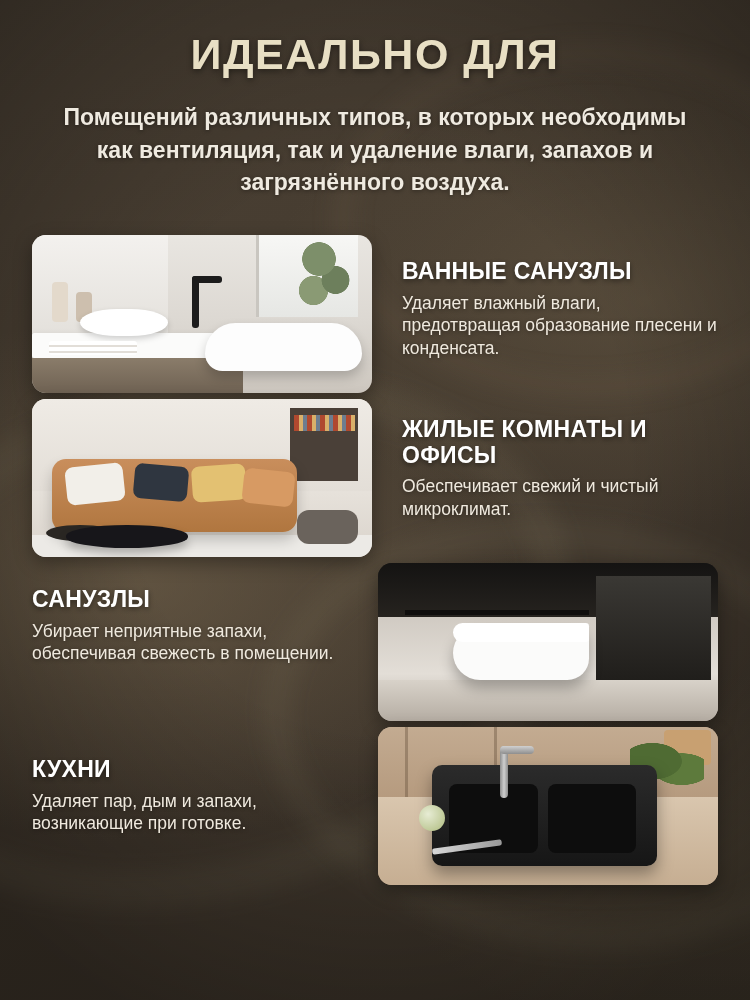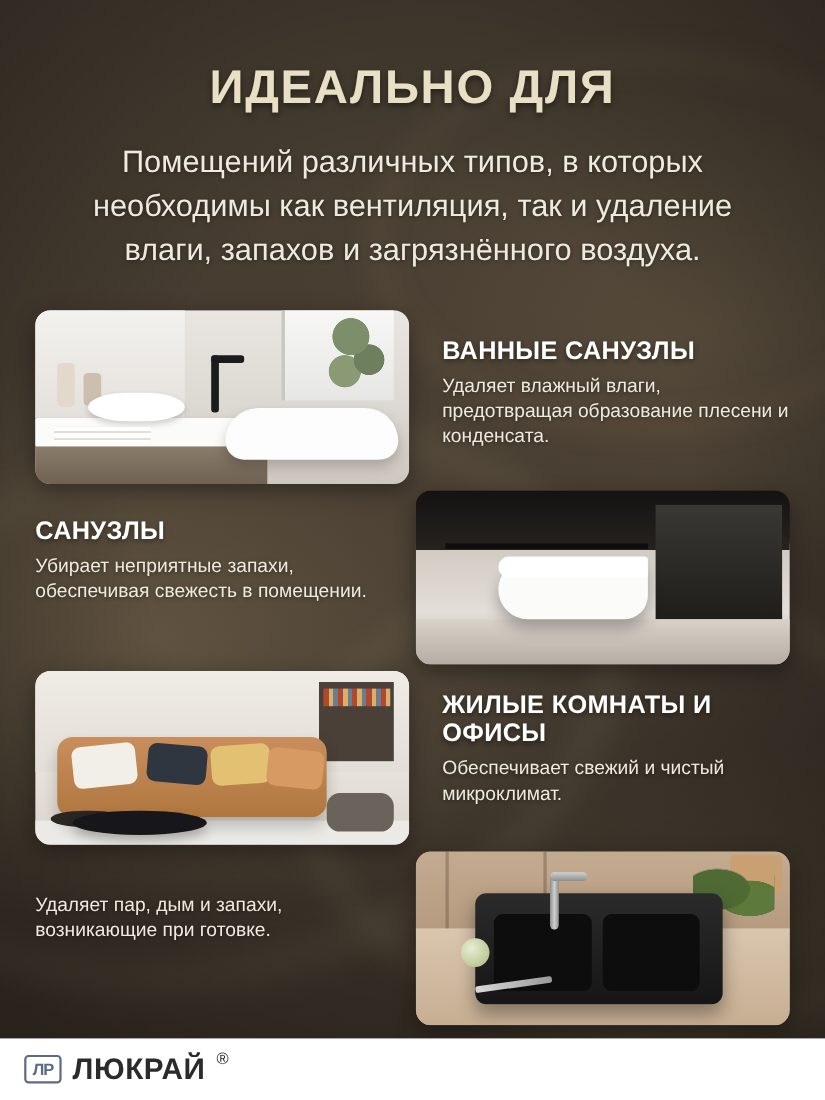--- a/index.html
+++ b/index.html
@@ -30,38 +30,39 @@
   .swirl.s2 { width: 620px; height: 430px; left: 260px; top: 520px; border-width: 30px; transform: rotate(8deg); }
   .swirl.s3 { width: 520px; height: 360px; left: 330px; top: 40px; border-width: 26px; border-color: rgba(150,133,104,0.08); }
   .vignette {
     position: absolute; inset: 0;
     background: radial-gradient(ellipse 560px 620px at 50% 45%, rgba(0,0,0,0) 45%, rgba(0,0,0,0.35) 100%);
     pointer-events: none;
   }
 
   .head {
     position: relative;
-    padding-top: 56px;
+    padding-top: 30px;
     text-align: center;
     z-index: 3;
   }
   .title {
     font-size: 43px;
     font-weight: bold;
     letter-spacing: 1.5px;
     color: #e8dfc4;
     text-shadow: 0 2px 6px rgba(0,0,0,0.45);
   }
   .subtitle {
     margin: 22px auto 0;
     width: 640px;
-    font-size: 28px;
+    font-size: 23px;
     line-height: 1.42;
     color: #efeae0;
     text-shadow: 0 1px 4px rgba(0,0,0,0.4);
+    font-weight: bold;
   }
 
   .rows { position: relative; z-index: 3; margin-top: 36px; }
   .row { position: relative; height: 158px; }
 
   .photo {
     position: absolute;
     width: 340px; height: 158px;
     border-radius: 14px;
     overflow: hidden;
@@ -200,37 +201,20 @@
           <div class="tap"></div>
         </div>
       </div>
       <div class="txt right" style="top:24px;">
         <h3>ВАННЫЕ САНУЗЛЫ</h3>
         <p>Удаляет влажный влаги, предотвращая образование плесени и конденсата.</p>
       </div>
     </div>
 
     <div class="row" style="height:164px;">
-      <div class="photo right" style="top:0;">
-        <div class="scene wc">
-          <div class="darkwall"></div>
-          <div class="shelf"></div>
-          <div class="panel"></div>
-          <div class="floor"></div>
-          <div class="bowl"></div>
-          <div class="lid"></div>
-        </div>
-      </div>
-      <div class="txt left" style="top:24px;">
-        <h3>САНУЗЛЫ</h3>
-        <p>Убирает неприятные запахи, обеспечивая свежесть в помещении.</p>
-      </div>
-    </div>
-
-    <div class="row" style="height:164px;">
       <div class="photo left" style="top:0;">
         <div class="scene living">
           <div class="wall"></div>
           <div class="shelf"></div>
           <div class="books"></div>
           <div class="rug"></div>
           <div class="sofa"></div>
           <div class="cush1"></div>
           <div class="cush2"></div>
           <div class="cush3"></div>
@@ -241,41 +225,54 @@
         </div>
       </div>
       <div class="txt right" style="top:18px;">
         <h3>ЖИЛЫЕ КОМНАТЫ И ОФИСЫ</h3>
         <p>Обеспечивает свежий и чистый микроклимат.</p>
       </div>
     </div>
 
     <div class="row" style="height:164px;">
       <div class="photo right" style="top:0;">
+        <div class="scene wc">
+          <div class="darkwall"></div>
+          <div class="shelf"></div>
+          <div class="panel"></div>
+          <div class="floor"></div>
+          <div class="bowl"></div>
+          <div class="lid"></div>
+        </div>
+      </div>
+      <div class="txt left" style="top:24px;">
+        <h3>САНУЗЛЫ</h3>
+        <p>Убирает неприятные запахи, обеспечивая свежесть в помещении.</p>
+      </div>
+    </div>
+
+    <div class="row" style="height:164px;">
+      <div class="photo right" style="top:0;">
         <div class="scene kitchen">
           <div class="cab"></div>
           <div class="cabline"></div>
           <div class="cabline l2"></div>
           <div class="board"></div>
           <div class="herb"></div>
           <div class="counter"></div>
           <div class="sink"></div>
           <div class="bowl1"></div>
           <div class="bowl2"></div>
           <div class="faucet"></div>
           <div class="lime"></div>
           <div class="knife"></div>
         </div>
       </div>
       <div class="txt left" style="top:30px;">
+        <h3>КУХНИ</h3>
         <p>Удаляет пар, дым и запахи, возникающие при готовке.</p>
       </div>
     </div>
 
   </div>
 
-  <div class="footer">
-    <div class="logo-mark">ЛР</div>
-    <div class="logo-text">ЛЮКРАЙ</div>
-    <div class="logo-reg">®</div>
-  </div>
 
 </div>
 
 </body></html>

